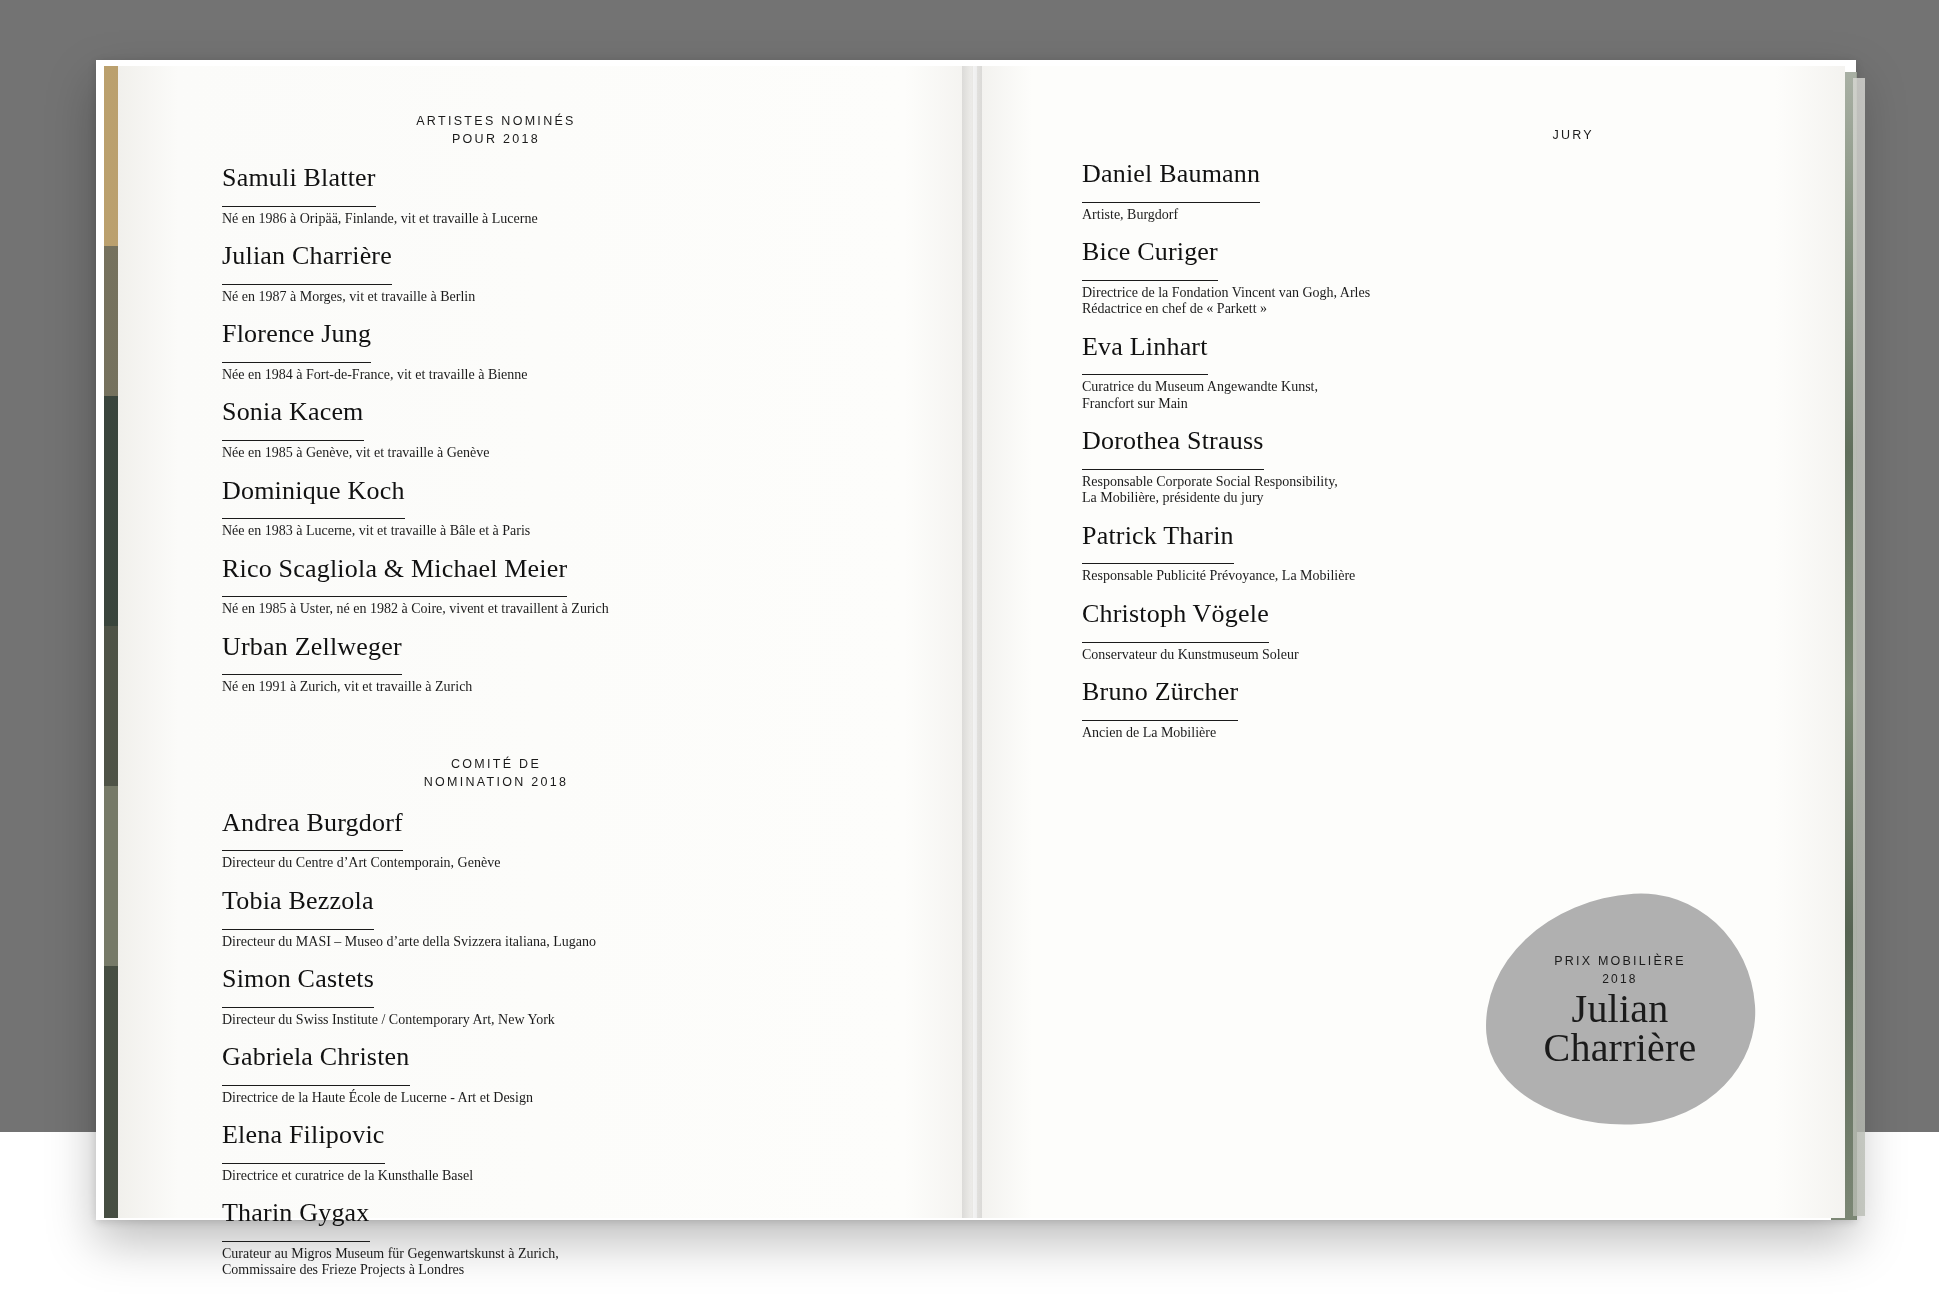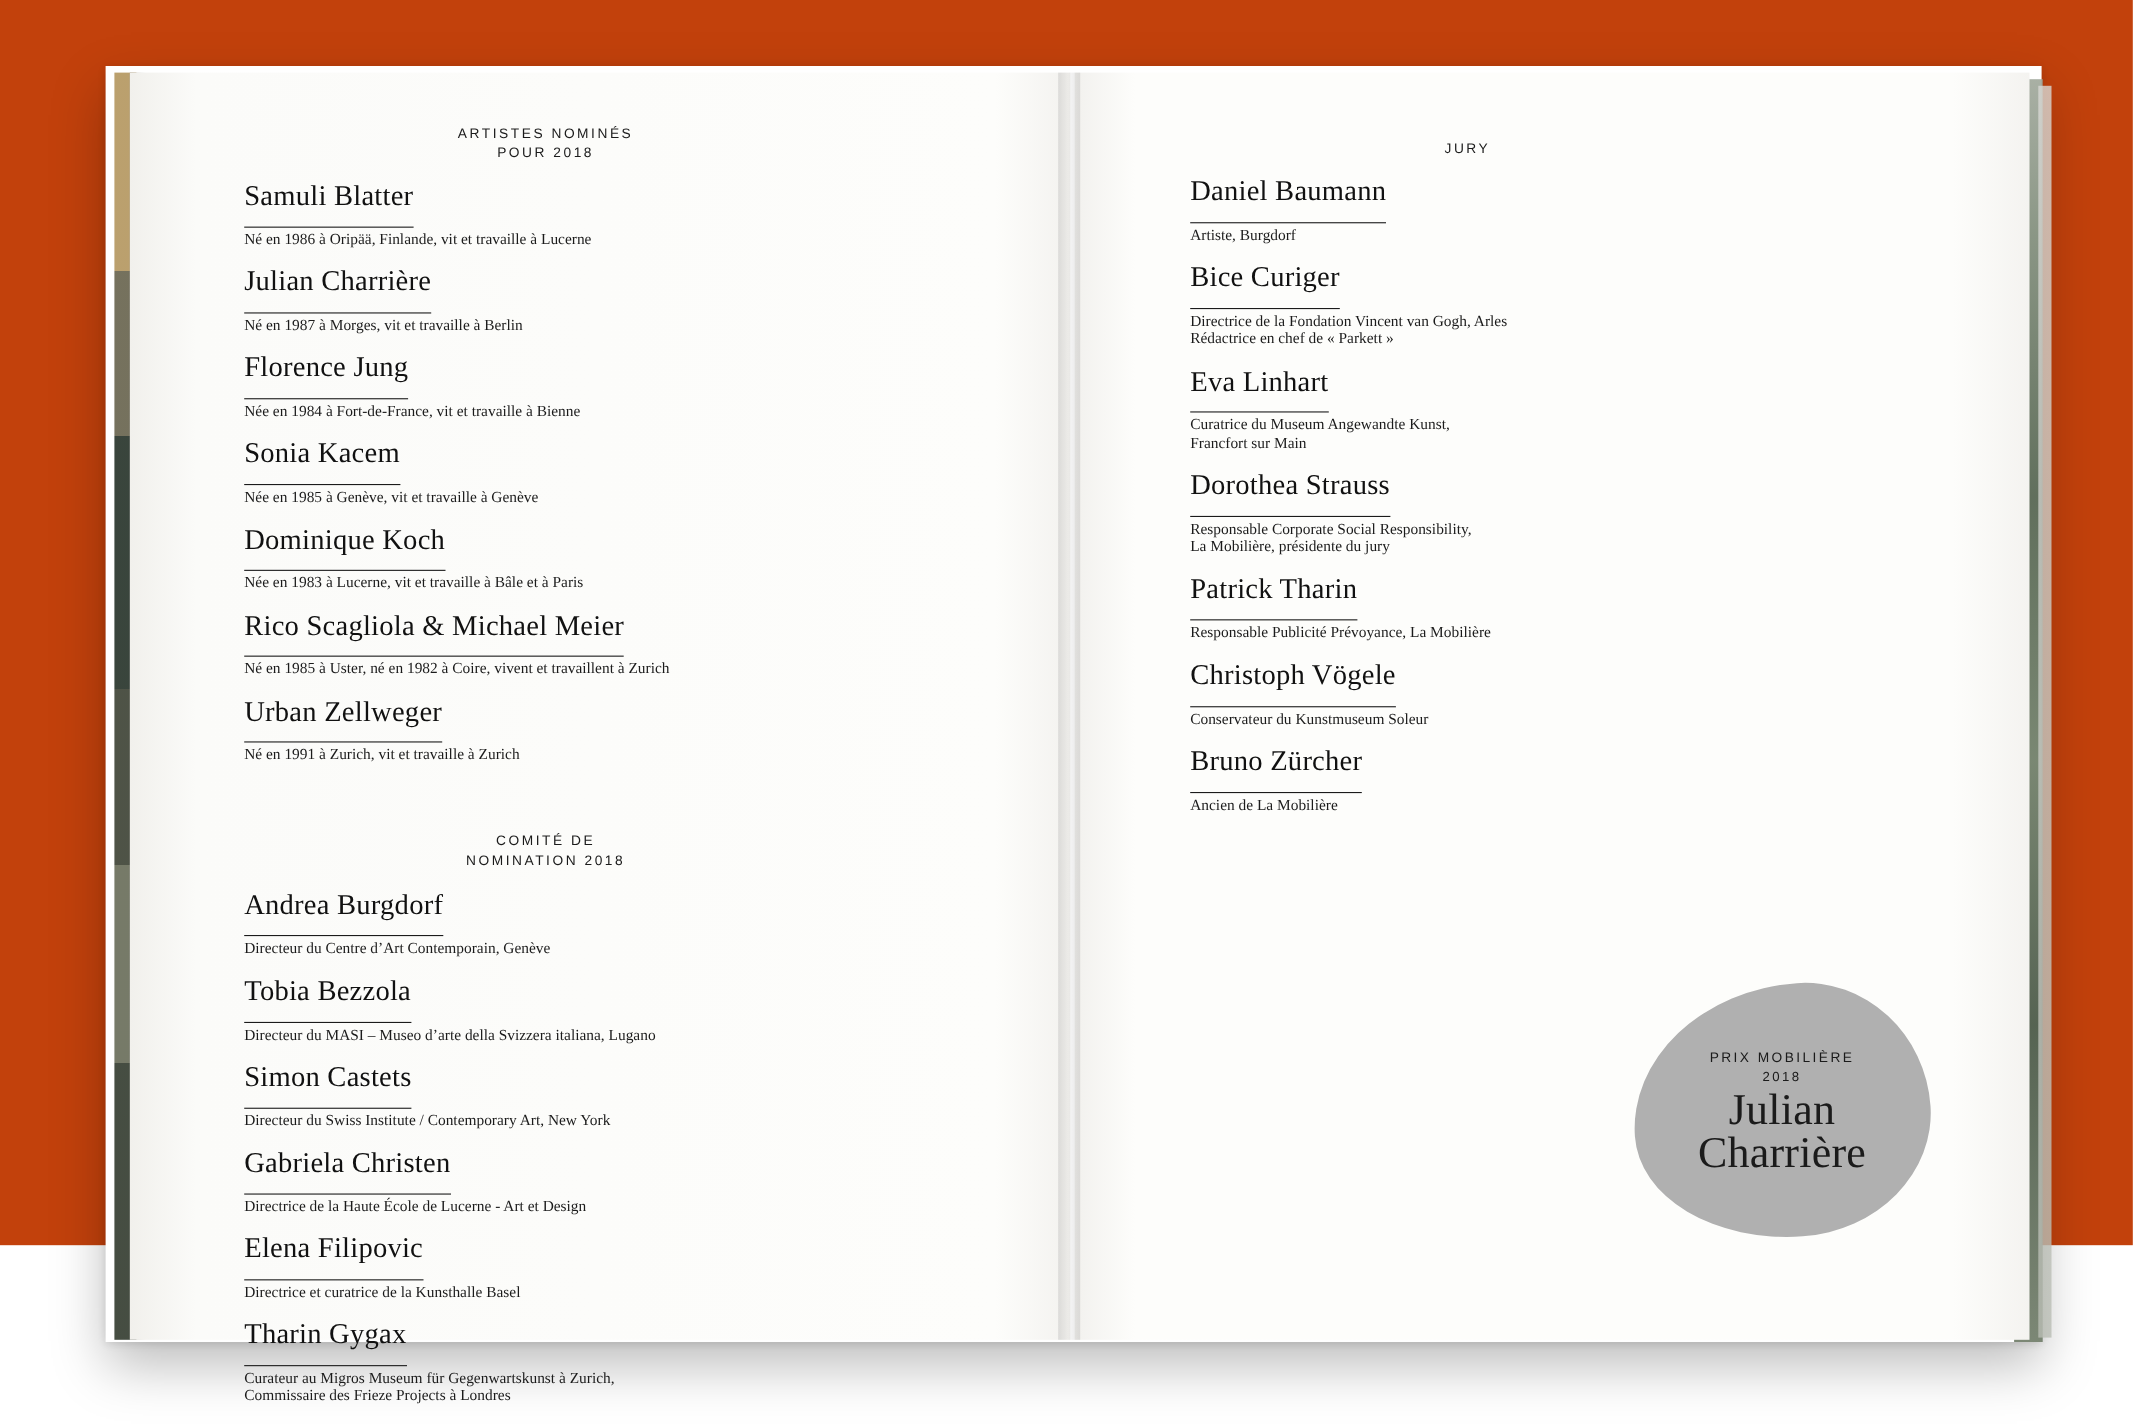--- a/index.html
+++ b/index.html
@@ -12,21 +12,21 @@
     height: 1296px;
     overflow: hidden;
     font-family: "Liberation Serif", serif;
     color: #1a1a1a;
   }
 
   #stage {
     position: relative;
     width: 1939px;
     height: 1132px;
-    background: #c2410c;
+    background: #737373;
   }
 
   
   .book-shadow {
     position: absolute;
     left: 96px;
     top: 60px;
     width: 1760px;
     height: 1160px;
     background: #ffffff;
@@ -148,21 +148,21 @@
   .col-left-content .section-head { margin-left: -6px; width: 560px; }
 
   .block-gap { height: 44px; }
 
   .col-right-content {
     position: absolute;
     left: 1082px;
     top: 126px;
     width: 660px;
   }
-  .col-right-content .section-head { width: 520px; margin-left: -8px; }
+  .col-right-content .section-head { width: 520px; margin-left: -8px; text-align: right; }
 
   .head-sp-1 { margin-bottom: 16px; }
   .head-sp-2 { margin-bottom: 18px; }
 
   
   .pebble {
     position: absolute;
     left: 1485px;
     top: 895px;
     width: 270px;

